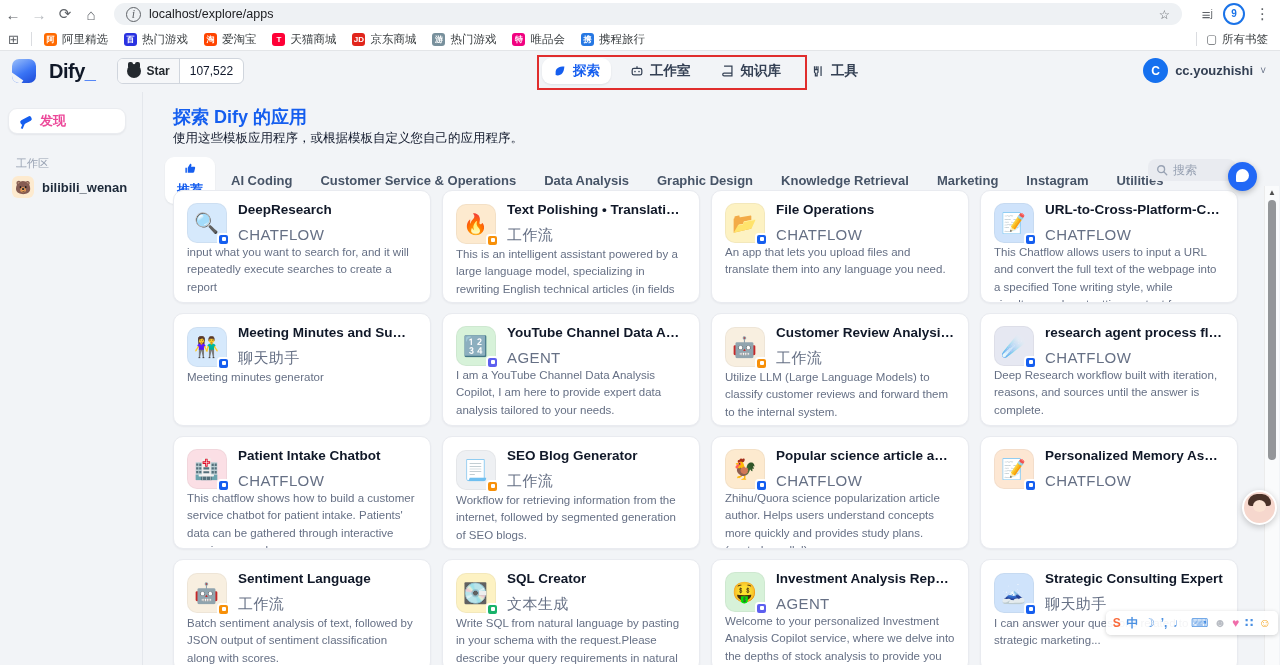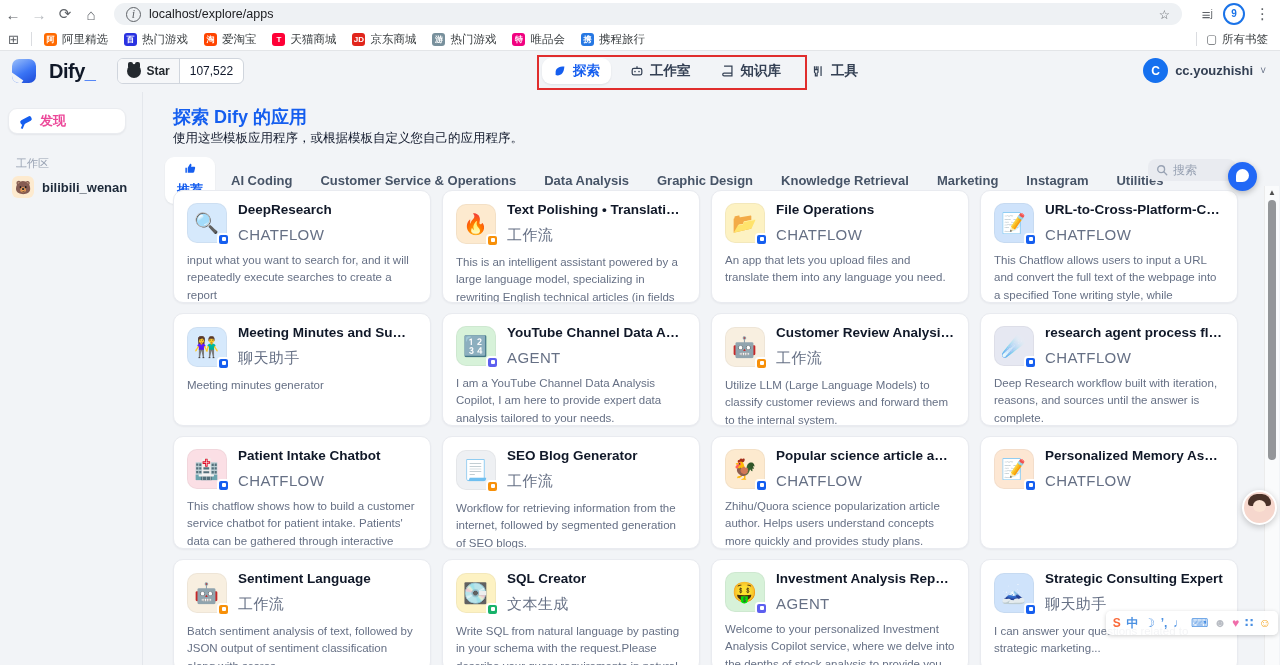--- a/index.html
+++ b/index.html
@@ -78,21 +78,21 @@
   .tile{width:38px;height:38px;border-radius:10px;position:relative;display:flex;align-items:center;justify-content:center;font-size:20px;flex:none;border:0.5px solid rgba(0,0,0,.04);}
   .badge{position:absolute;right:-4px;bottom:-4px;width:13px;height:13px;border-radius:4px;border:2px solid #fff;box-sizing:border-box;}
   .badge::after{content:"";position:absolute;left:2.5px;top:2.5px;width:4px;height:4px;background:#fff;border-radius:1px;}
   .b-chatflow,.b-chat{background:#155eef;}
   .b-workflow{background:#f79009;}
   .b-agent{background:#5d5fef;}
   .b-textgen{background:#17b26a;}
   .card-titles{min-width:0;}
   .card-title{font-size:13.5px;font-weight:800;color:#101828;white-space:nowrap;overflow:hidden;text-overflow:ellipsis;}
   .card-type{font-size:15px;color:#667085;letter-spacing:.4px;margin-top:9px;}
-  .card-desc{margin-top:9px;font-size:11.5px;color:#667085;line-height:1.5;display:-webkit-box;-webkit-line-clamp:4;-webkit-box-orient:vertical;overflow:hidden;}
+  .card-desc{margin-top:1px;font-size:11.5px;color:#667085;line-height:1.5;display:-webkit-box;-webkit-line-clamp:4;-webkit-box-orient:vertical;overflow:hidden;}
 
   
   .float-ball{left:1228px;top:162px;width:29px;height:29px;border-radius:50%;background:#2168f6;box-shadow:0 2px 6px rgba(0,0,0,.25);cursor:pointer;}
   .float-ball::after{content:"";position:absolute;left:8px;top:7px;width:13px;height:13px;background:#fff;border-radius:50% 50% 50% 10%;}
   .scrollbar-track{left:1264px;top:186px;width:14px;height:479px;background:#fafbfc;border-left:1px solid #ececec;}
   .sb-arrow{position:absolute;left:3px;top:2px;font-size:8px;color:#505050;}
   .sb-thumb{position:absolute;left:3px;top:14px;width:8px;height:260px;background:#949699;border-radius:5px;cursor:pointer;}
   .girl-avatar{left:1242px;top:490px;width:31px;height:31px;border-radius:50%;background:#f6d7cd;border:2px solid #fff;box-shadow:0 2px 6px rgba(0,0,0,.2);display:flex;align-items:center;justify-content:center;font-size:16px;cursor:pointer;overflow:hidden;}
   .girl-avatar .hair{position:absolute;left:4px;top:2px;width:23px;height:12px;border-radius:12px 12px 4px 4px;background:#4a3228;}
   .girl-avatar .face{position:absolute;left:9px;top:8px;width:13px;height:12px;border-radius:50%;background:#fbe3d2;}

